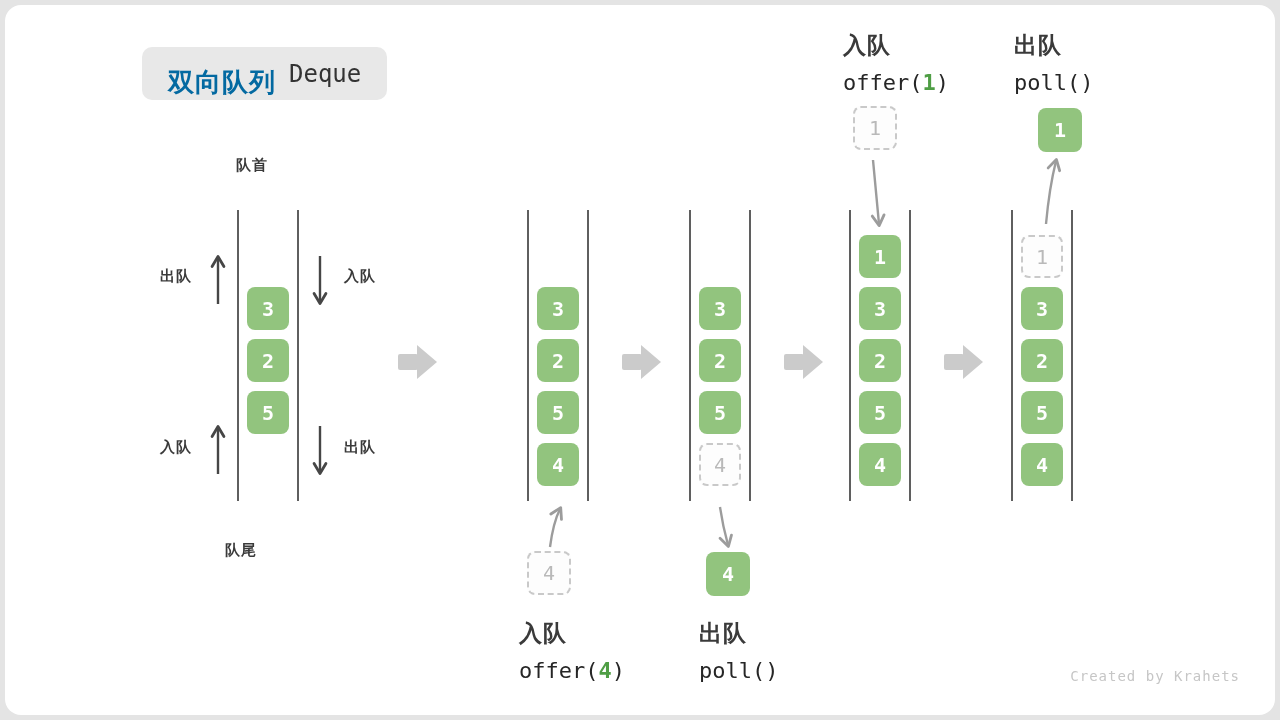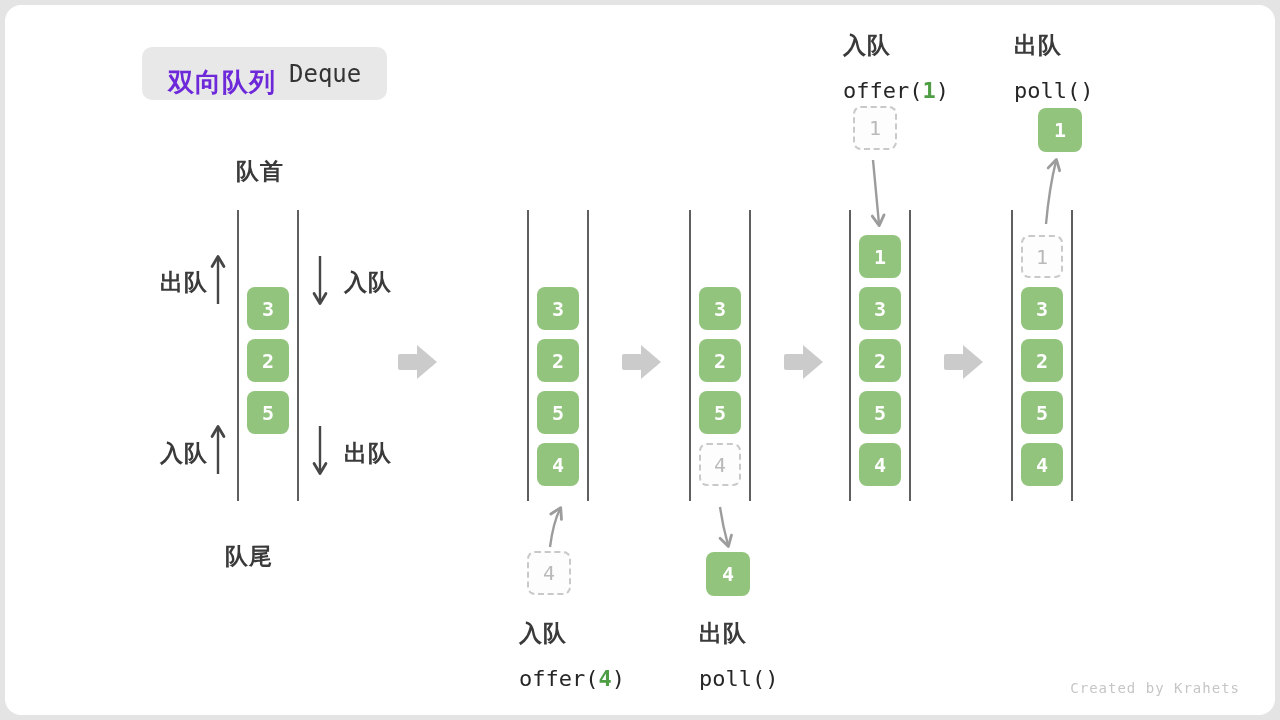--- a/index.html
+++ b/index.html
@@ -12,25 +12,25 @@
   }
   .panel {
     position:absolute; left:5px; top:5px; width:1270px; height:710px;
     background:#ffffff; border-radius:16px;
   }
   .title-box {
     position:absolute; left:142px; top:47px; height:53px;
     background:#e8e8e8; border-radius:10px;
     display:flex; align-items:center; padding:0 26px; gap:13px;
   }
-  .title-zh { font-size:26px; font-weight:700; color:#6d28d9; letter-spacing:1px;margin-top:18px; }
+  .title-zh { font-size:26px; font-weight:700; color:#0369a1; letter-spacing:1px;margin-top:18px; }
   .title-en { font-family:"DejaVu Sans Mono", monospace; font-size:24px; color:#333333; }
 
   .zh-label {
-    position:absolute; font-size:23px; font-weight:700;
+    position:absolute; font-size:15px; font-weight:700;
     color:#3a3a3a; letter-spacing:1px; white-space:nowrap;text-align:right;
   }
 
   .queue { position:absolute; top:210px; width:62px; height:291px; }
   .wall { position:absolute; top:0; bottom:0; width:2px; background:#5f5f5f; }
   .wall.left { left:0; } .wall.right { right:0; }
 
   .cell {
     position:absolute; left:50%; transform:translateX(-50%);
     width:42px; height:43px; border-radius:8px;
@@ -51,25 +51,25 @@
     width:20px; height:16px; background:#cbcbcb; border-radius:2px;
   }
   .flow-arrow::after {
     content:""; position:absolute; left:19px; top:0; width:0; height:0;
     border-left:20px solid #cbcbcb;
     border-top:17px solid transparent; border-bottom:17px solid transparent;
   }
 
   .op { position:absolute; white-space:nowrap; }
   .op-zh { font-size:23px; font-weight:700; color:#3a3a3a; letter-spacing:1px; }
-  .op-code { margin-top:17px; font-family:"DejaVu Sans Mono", monospace; font-size:22px; color:#262626; }
+  .op-code { margin-top:9px; font-family:"DejaVu Sans Mono", monospace; font-size:22px; color:#262626; }
   .op-code .arg { color:#4f9e45; font-weight:700; }
 
   .credit {
-    position:absolute; right:40px; bottom:24px;
+    position:absolute; right:40px; bottom:36px;
     font-family:"DejaVu Sans Mono", monospace; font-size:14px;
     color:#c6c6c6; letter-spacing:1px;
   }
   svg.overlay { position:absolute; left:0; top:0; pointer-events:none; }
 </style>
 </head>
 <body>
 
 <div class="panel"></div>
 

